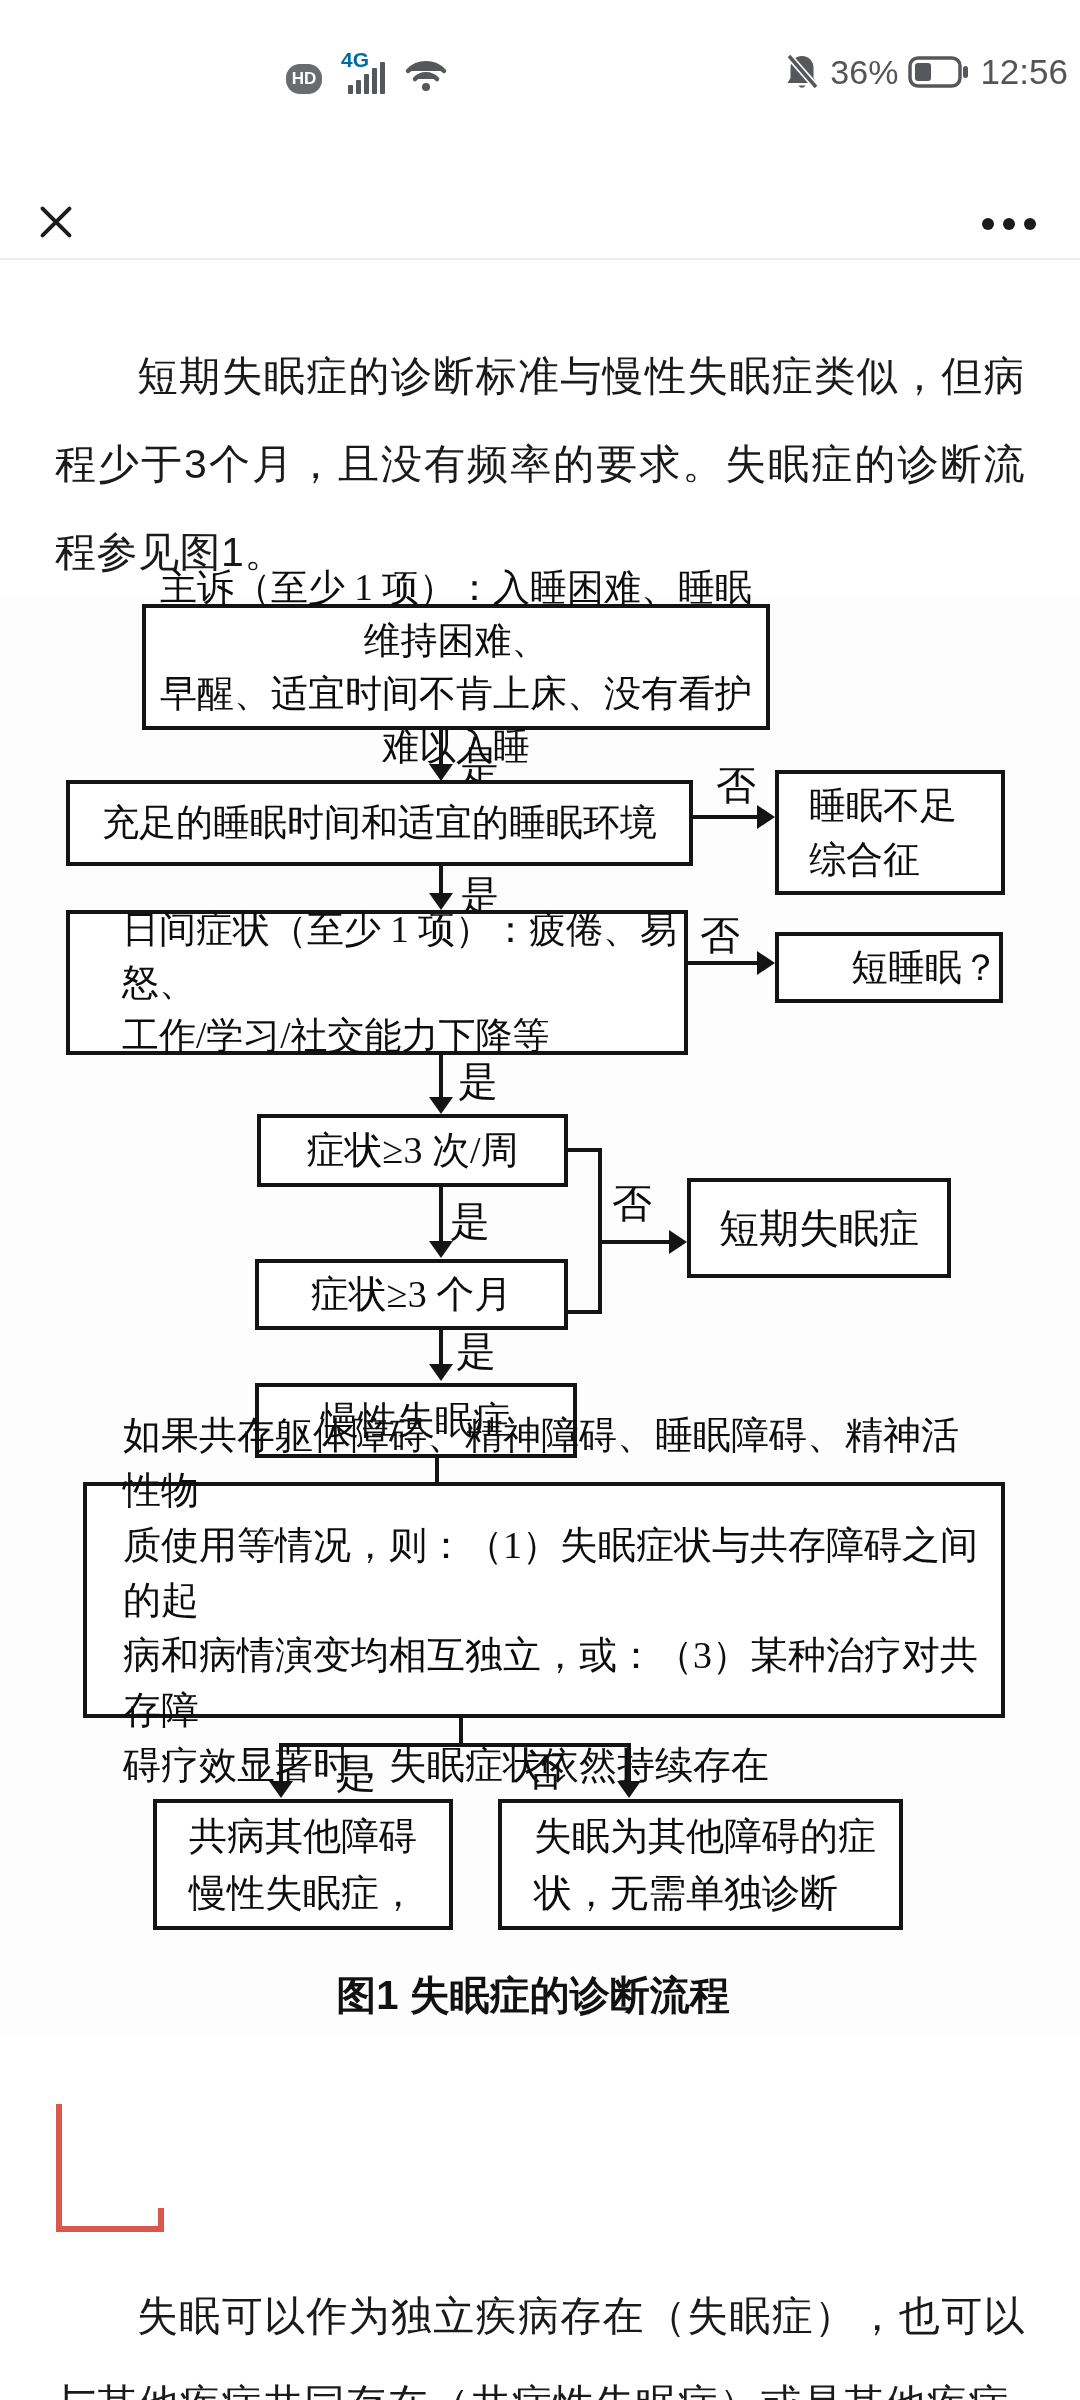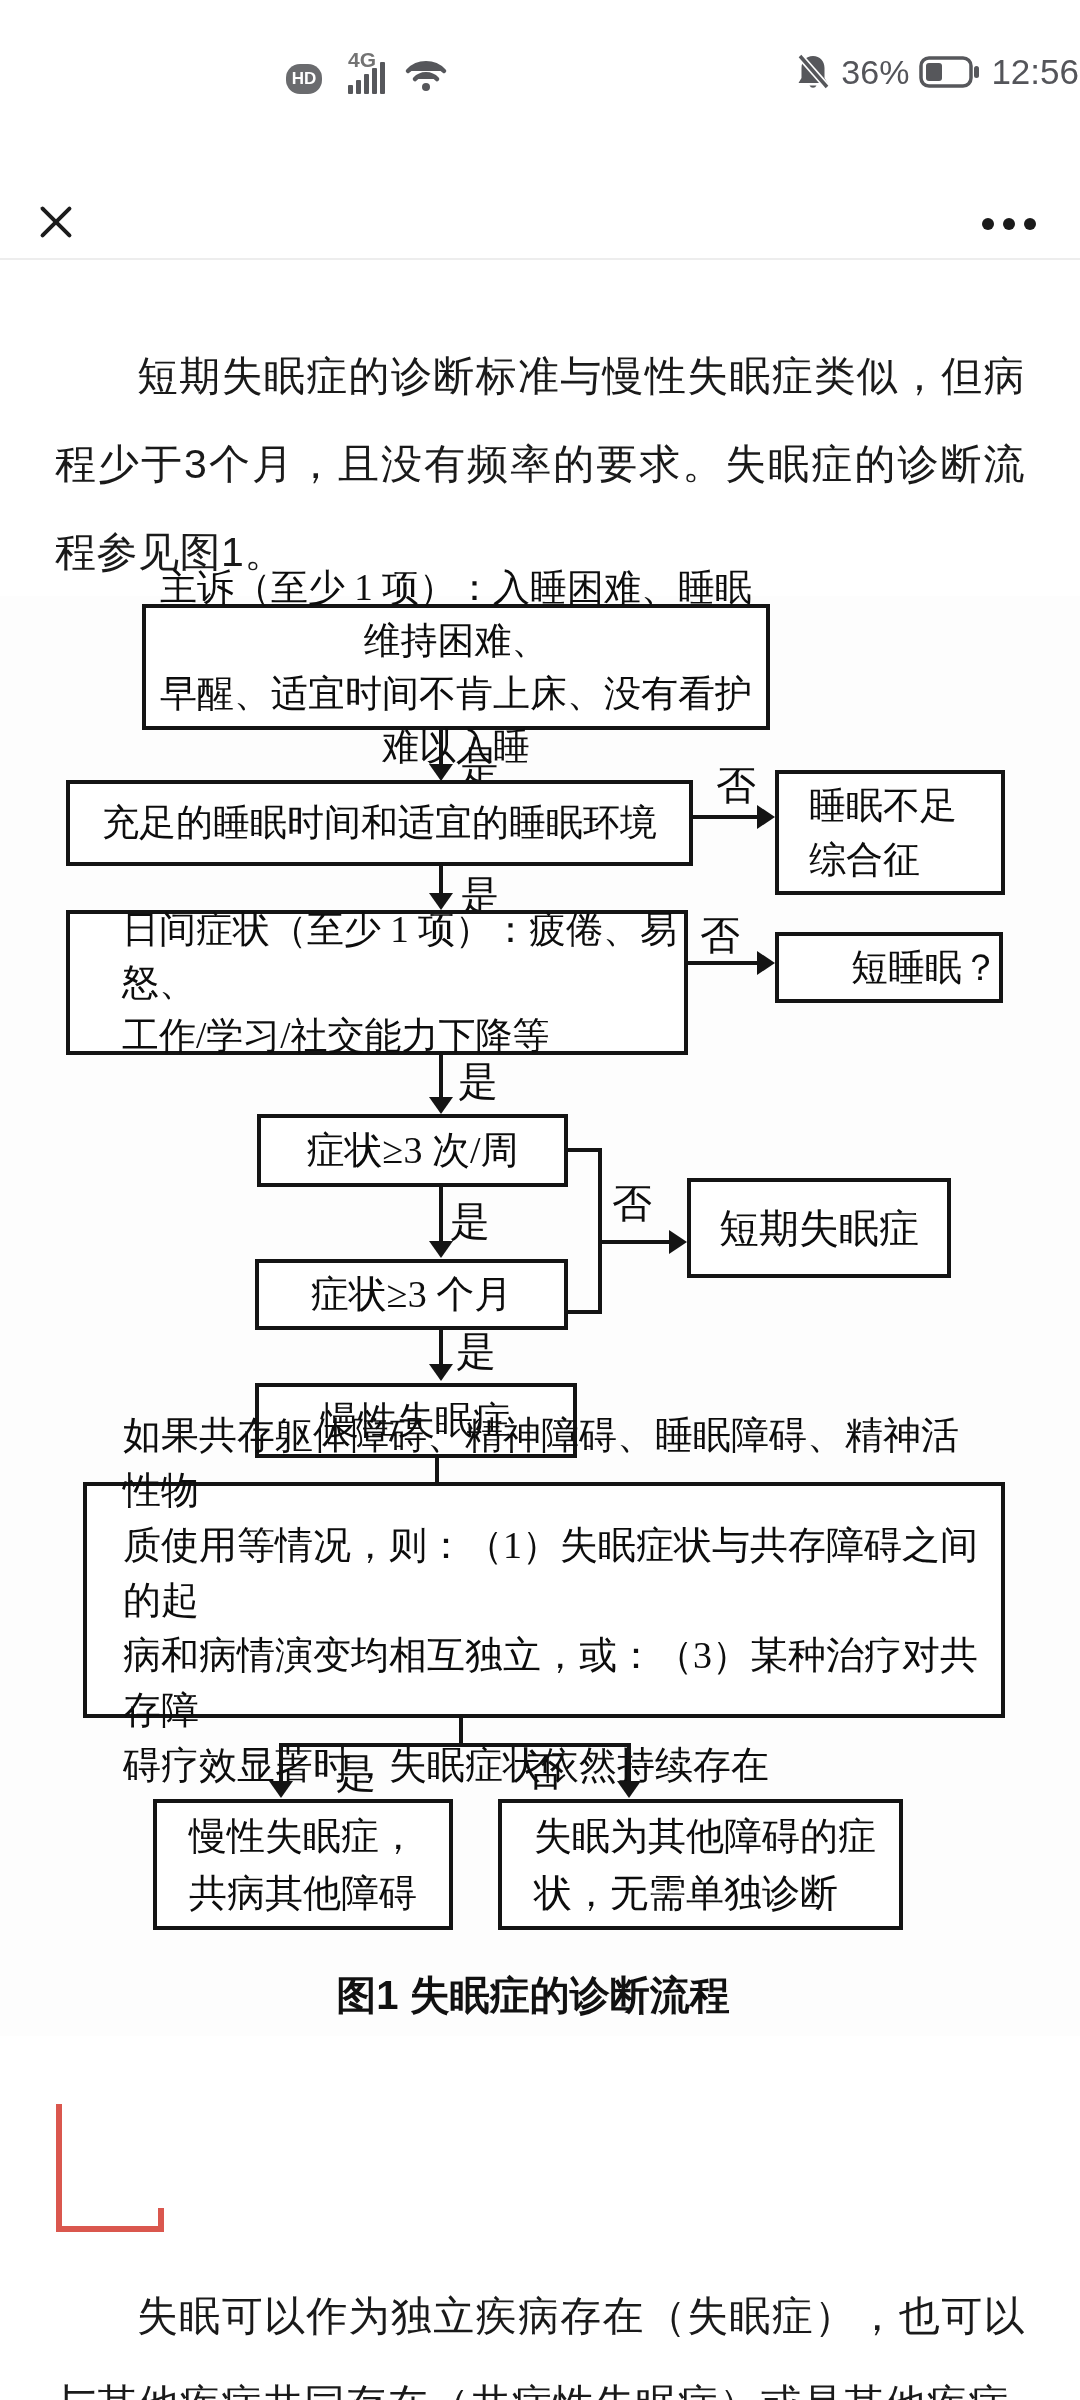--- a/index.html
+++ b/index.html
@@ -1,25 +1,25 @@
 <!DOCTYPE html>
 <html><head>
 <meta charset="utf-8">
 <style>
   html,body{margin:0;padding:0;width:1080px;height:2400px;overflow:hidden;background:#ffffff;
             font-family:"Liberation Sans", sans-serif;color:#111;}
   
   .status-bar{position:relative;height:110px;background:#fff;}
   .sb-left{position:absolute;left:286px;top:52px;display:flex;align-items:flex-end;gap:10px;}
-  .sb-right{position:absolute;right:1px;top:52px;display:flex;align-items:center;gap:10px;}
+  .sb-right{position:absolute;right:12px;top:52px;display:flex;align-items:center;gap:10px;}
   .sb-ic{color:#56575b;fill:#56575b;}
   .hd-badge{width:36px;height:30px;background:#6a6b6e;border-radius:14px;color:#fff;
             font-size:17px;font-weight:bold;display:flex;align-items:center;justify-content:center;}
   .net-group{position:relative;width:62px;height:42px;}
-  .net-4g{position:absolute;left:16px;top:-4px;font-size:21px;font-weight:bold;color:#737373;}
+  .net-4g{position:absolute;left:9px;top:-4px;font-size:21px;font-weight:bold;color:#0369a1;}
   .bars{position:absolute;left:16px;bottom:0;display:flex;align-items:flex-end;gap:3px;}
   .bars i{display:block;width:5px;background:#56575b;border-radius:1px;}
   .sb-text{font-size:34px;color:#54555a;}
   .sb-time{font-size:35px;color:#54555a;}
   
   .app-header{position:relative;height:148px;border-bottom:2px solid #ededed;background:#fff;}
   .close-btn{position:absolute;left:36px;bottom:16px;width:40px;height:40px;cursor:pointer;}
   .close-btn::before,.close-btn::after{content:"";position:absolute;left:-1px;top:18px;width:42px;height:4px;
       background:#1c1c1c;border-radius:2px;}
   .close-btn::before{transform:rotate(45deg);}
@@ -203,22 +203,22 @@
     <div class="vline" style="left:459px;top:1122px;height:29px;"></div>
     <div class="hline" style="left:279px;top:1147px;width:352px;"></div>
     <div class="vline" style="left:279px;top:1147px;height:40px;"></div>
     <div class="ah-down" style="left:269px;top:1185px;"></div>
     <div class="vline" style="left:627px;top:1147px;height:40px;"></div>
     <div class="ah-down" style="left:617px;top:1185px;"></div>
     <div class="flabel" style="left:336px;top:1150px;">是</div>
     <div class="flabel" style="left:524px;top:1148px;">否</div>
 
     <div class="fbox center" style="left:153px;top:1203px;width:300px;height:131px;line-height:57px;">
+      <span class="ln">共病其他障碍</span>
       <span class="ln">慢性失眠症，</span>
-      <span class="ln">共病其他障碍</span>
     </div>
 
     <div class="fbox leftpad" style="left:498px;top:1203px;width:405px;height:131px;line-height:57px;padding-left:32px;">
       <span class="ln">失眠为其他障碍的症</span>
       <span class="ln">状，无需单独诊断</span>
     </div>
 
     <div class="fig-caption">图1 失眠症的诊断流程</div>
   </div>
 

